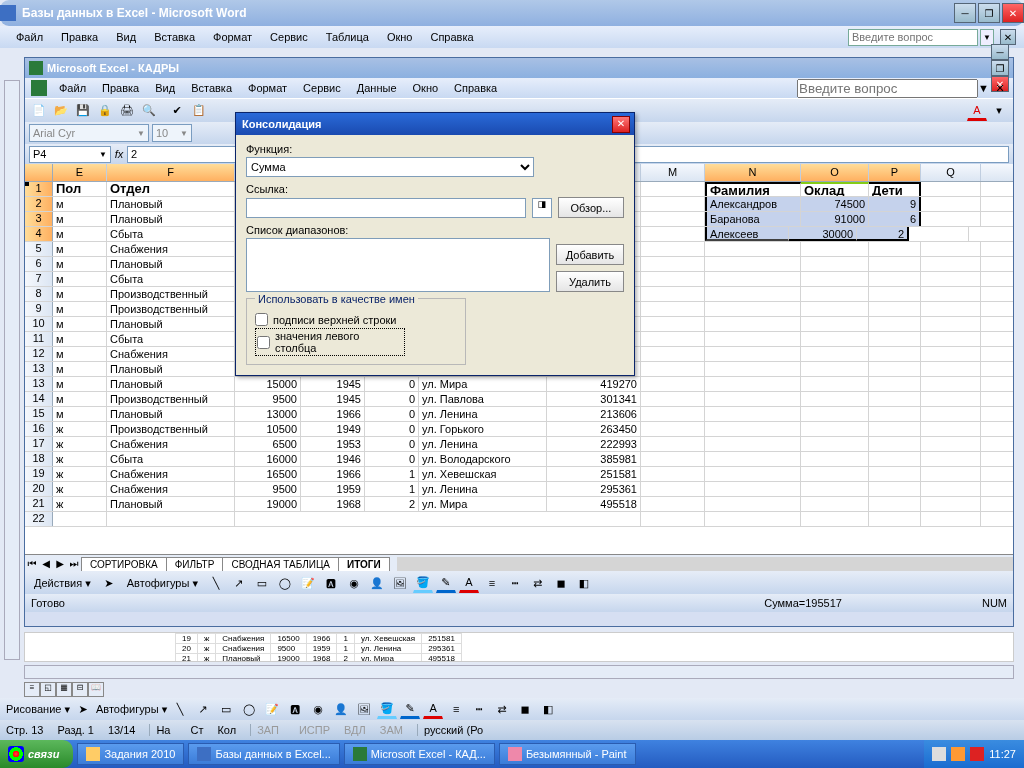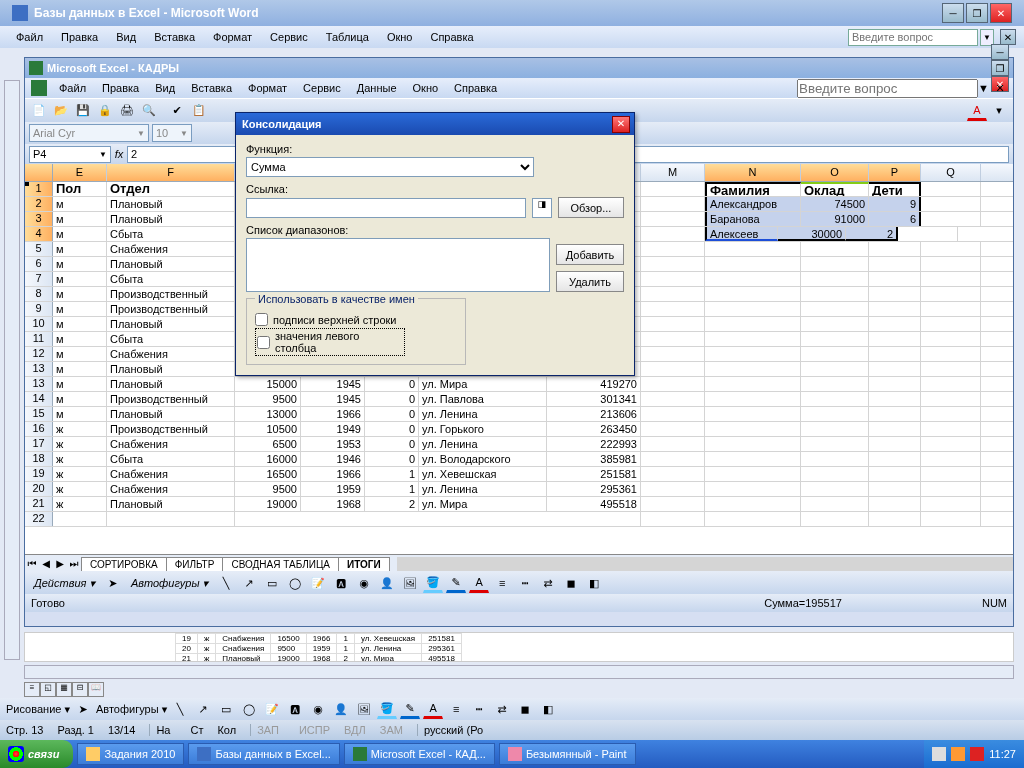--- a/index.html
+++ b/index.html
@@ -1,20 +1,20 @@
 <!DOCTYPE html>
 <html><head>
 <meta charset="utf-8">
 <style>
 * { box-sizing: border-box; margin: 0; padding: 0; font-family: Tahoma, sans-serif; }
 body { width: 1024px; height: 768px; overflow: hidden; background: #fff; position: relative; font-size: 11px; }
 
 
 .word-win { position: absolute; top: 0; left: 0; width: 1024px; height: 768px; background: #e3e9f5; }
-.word-tb { height: 26px; background: linear-gradient(#b0c8e8,#8fb0e0); display: flex; align-items: center; padding: 0 12px; }
+.word-tb { height: 26px; background: linear-gradient(#b0c8e8,#8fb0e0); display: flex; align-items: center; padding: 0 0; border-radius: 9px; }
 .word-tb .ico { width: 16px; height: 16px; background: #3d6fc3; margin-right: 6px; }
 .word-tb .title { color: #fff; font-weight: bold; font-size: 12px; flex: 1; }
 .word-tb .win-btns { display: flex; gap: 2px; }
 .win-btn { width: 22px; height: 20px; background: linear-gradient(#cde,#9bc); border: 1px solid #567; display: flex; align-items: center; justify-content: center; font-size: 10px; cursor: pointer; }
 .win-btn.close { background: linear-gradient(#f66,#d22); color: #fff; }
 
 .menubar { height: 22px; background: linear-gradient(#e7eefb,#c8d9f2); display: flex; align-items: center; padding: 0 8px; gap: 2px; }
 .menubar .mi { padding: 2px 8px; cursor: pointer; }
 .menubar .q { margin-left: auto; }
 .menubar input { width: 130px; height: 17px; border: 1px solid #7a9; font-size: 11px; padding: 0 3px; }
@@ -59,21 +59,21 @@
 .sel-outline { position: absolute; border: 2px solid #000; pointer-events: none; }
 .selrange { background: #c5d2ec; }
 
 .tabs { height: 18px; background: #e5ecf7; display: flex; align-items: center; font-size: 10px; border-top: 1px solid #888; }
 .tabs .nav { width: 14px; text-align: center; cursor: pointer; }
 .tabs .tab { padding: 1px 8px; background: #fff; border: 1px solid #888; border-bottom: none; margin-right: -1px; cursor: pointer; }
 .tabs .tab.active { font-weight: bold; }
 .tabs .scrollbar { flex: 1; background: #d5d5d5; height: 14px; margin-left: 8px; position: relative; }
 
 .draw-bar { height: 22px; background: linear-gradient(#e5ecf7,#c6d6ed); display: flex; align-items: center; padding: 0 4px; gap: 3px; font-size: 11px; }
-.draw-bar .btn { padding: 1px 5px; cursor: pointer; font-style: italic; }
+.draw-bar .btn { padding: 1px 5px; cursor: pointer; }
 
 .status { height: 18px; background: linear-gradient(#e5ecf7,#c6d6ed); display: flex; align-items: center; padding: 0 6px; font-size: 11px; }
 .status .s1 { flex: 1; }
 
 
 .mini-preview { position: absolute; top: 632px; left: 24px; width: 990px; height: 30px; background: #fff; border: 1px solid #ccc; font-size: 8px; overflow: hidden; }
 
 
 .word-ruler { position: absolute; top: 665px; left: 24px; width: 990px; height: 14px; background: #e5ecf7; border: 1px solid #aab; }
 .word-view-btns { position: absolute; top: 682px; left: 24px; width: 80px; height: 15px; display: flex; }
@@ -245,21 +245,21 @@
             <div class="cell selrange r" style="width:68px;">91000</div>
             <div class="cell selrange r" style="width:52px;border-right:2px solid #000;">6</div>
             <div class="cell " style="width:60px"></div>
           </div>
           <div class="row">
             <div class="rowhdr sel">4</div>
             <div class="cell " style="width:54px">м</div>
             <div class="cell " style="width:128px">Сбыта</div>
             <div class="cell " style="width:406px"></div>
             <div class="cell " style="width:64px"></div>
-            <div class="cell selrange" style="width:73px;border-left:2px solid #000;border-bottom:2px solid #1d4ed8">Алексеев</div>
+            <div class="cell selrange" style="width:84px;border-left:2px solid #000;border-bottom:2px solid #404040">Алексеев</div>
             <div class="cell selrange r" style="width:68px;border-bottom:2px solid #000">30000</div>
             <div class="cell selrange r" style="width:52px;border-right:2px solid #000;border-bottom:2px solid #000">2</div>
             <div class="cell " style="width:60px"></div>
           </div>
           <div class="row">
             <div class="rowhdr ">5</div>
             <div class="cell " style="width:54px">м</div>
             <div class="cell " style="width:128px">Снабжения</div>
             <div class="cell " style="width:406px"></div>
             <div class="cell " style="width:64px"></div>

